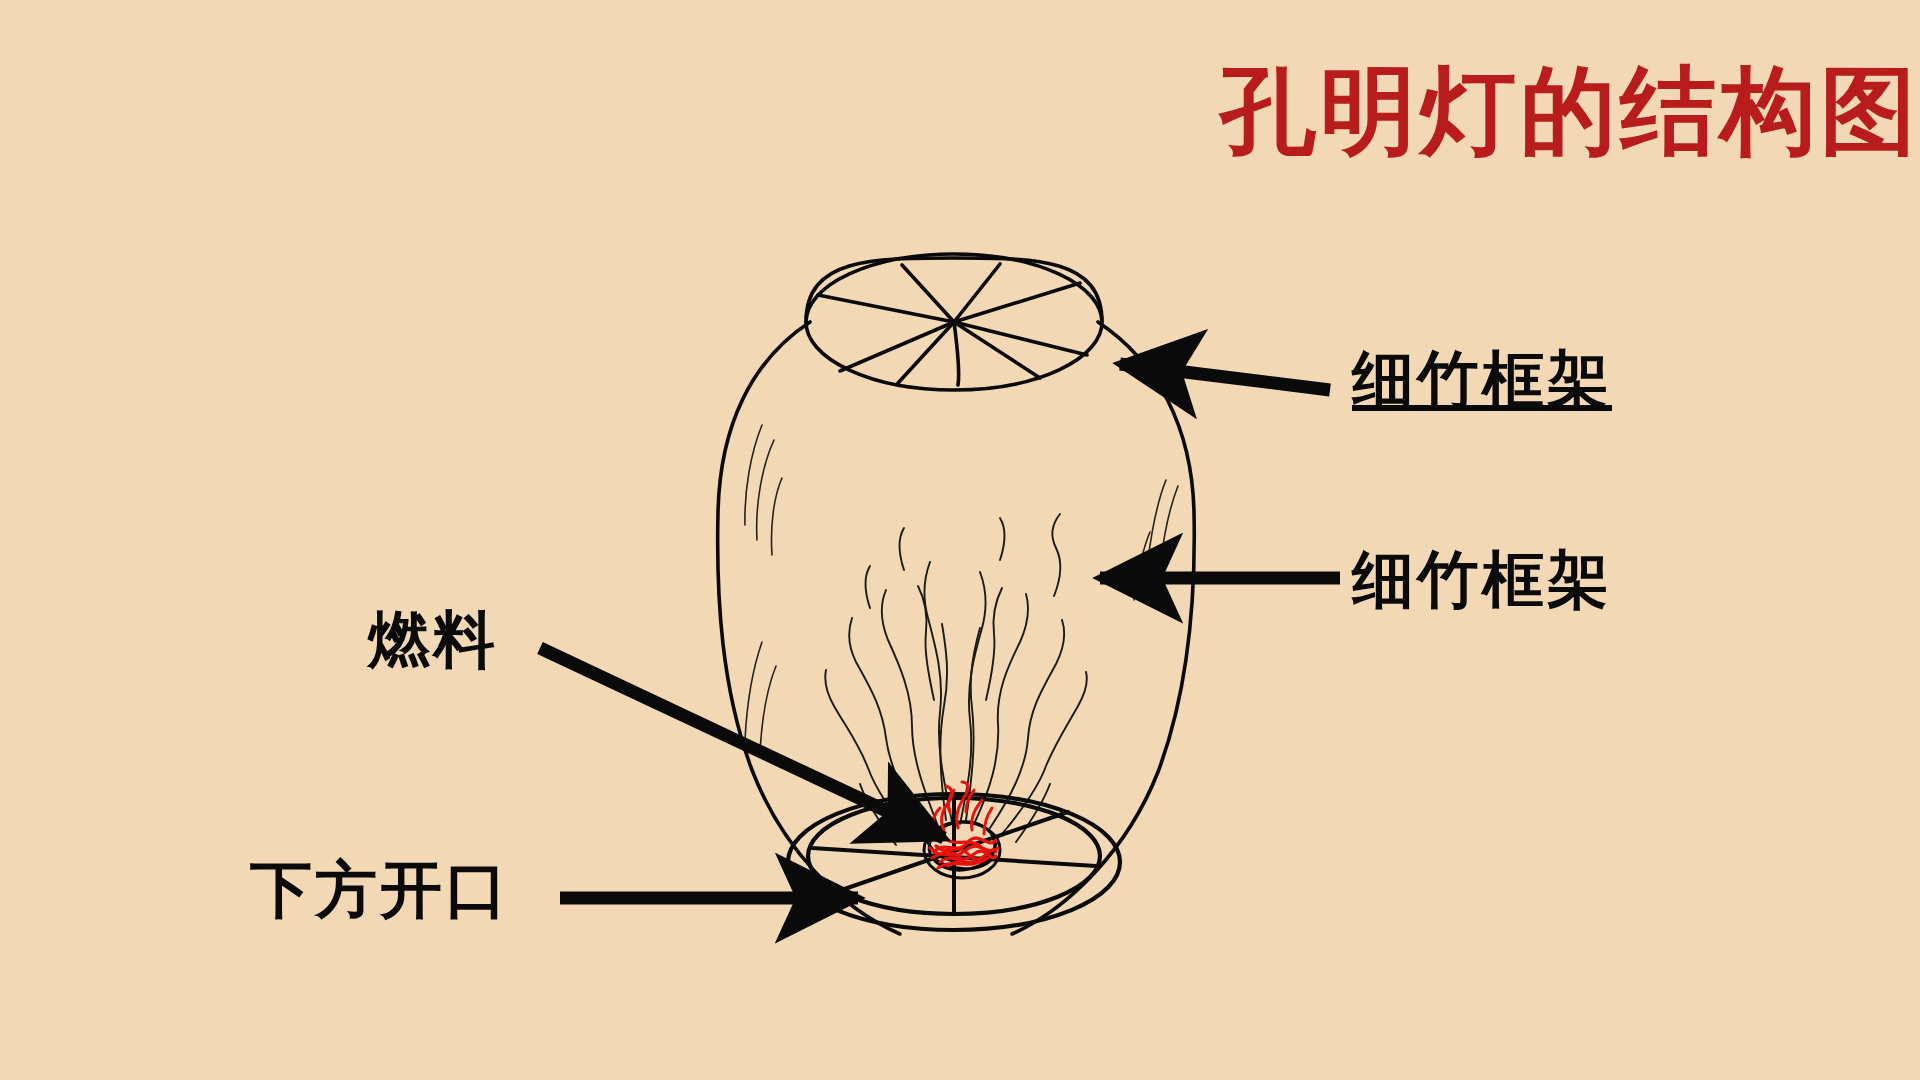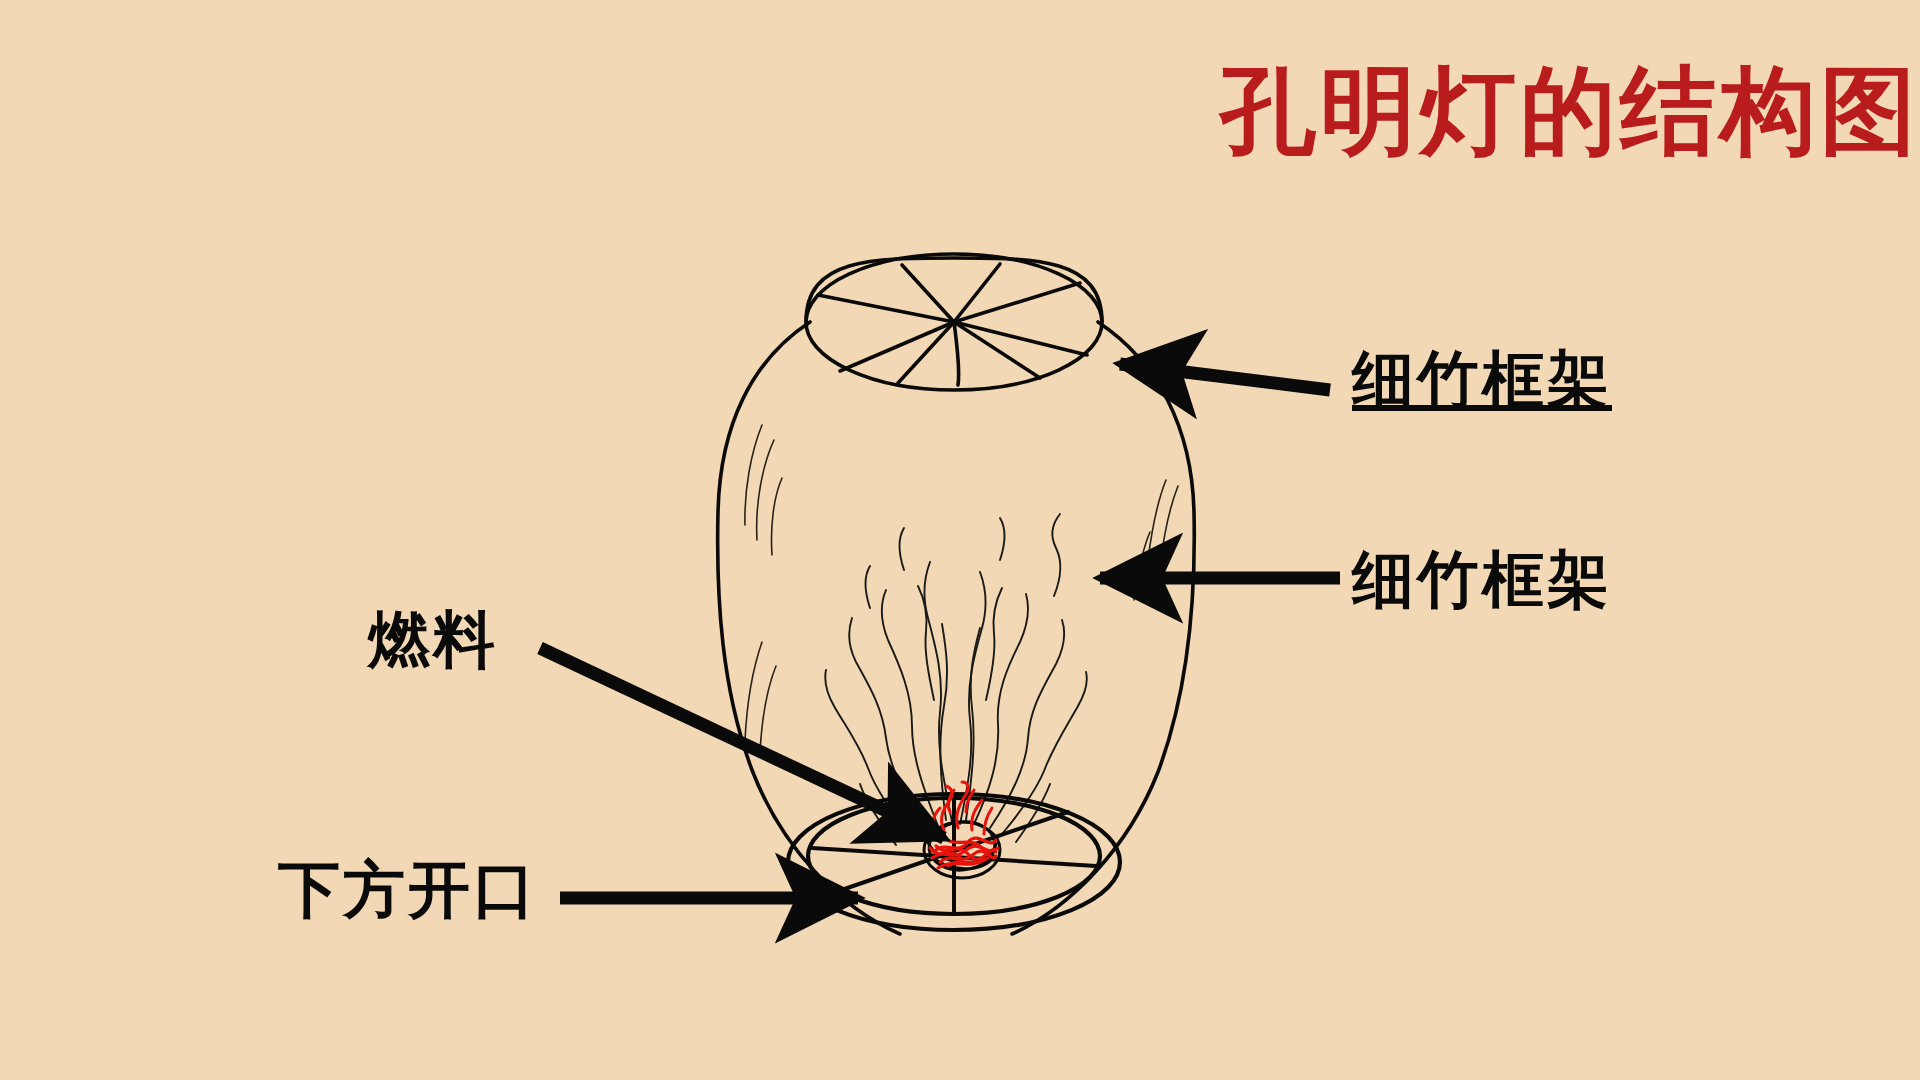--- a/index.html
+++ b/index.html
@@ -37,21 +37,21 @@
     font-size: 62px;
     font-weight: bold;
     letter-spacing: 3px;
     color: #0a0a0a;
     white-space: nowrap;
     font-family: "DejaVu Sans", "Liberation Sans", sans-serif;
   }
   #label-frame   { left: 1352px; top: 338px; text-decoration: underline; }
   #label-paper   { left: 1352px; top: 538px; }
   #label-fuel    { left: 368px;  top: 598px; }
-  #label-opening { left: 250px;  top: 848px; margin-left: 28px; }
+  #label-opening { left: 250px;  top: 848px; }
   #lantern-svg {
     position: absolute;
     left: 0;
     top: 0;
     width: 1920px;
     height: 1080px;
   }
 </style>
 </head>
 <body>

